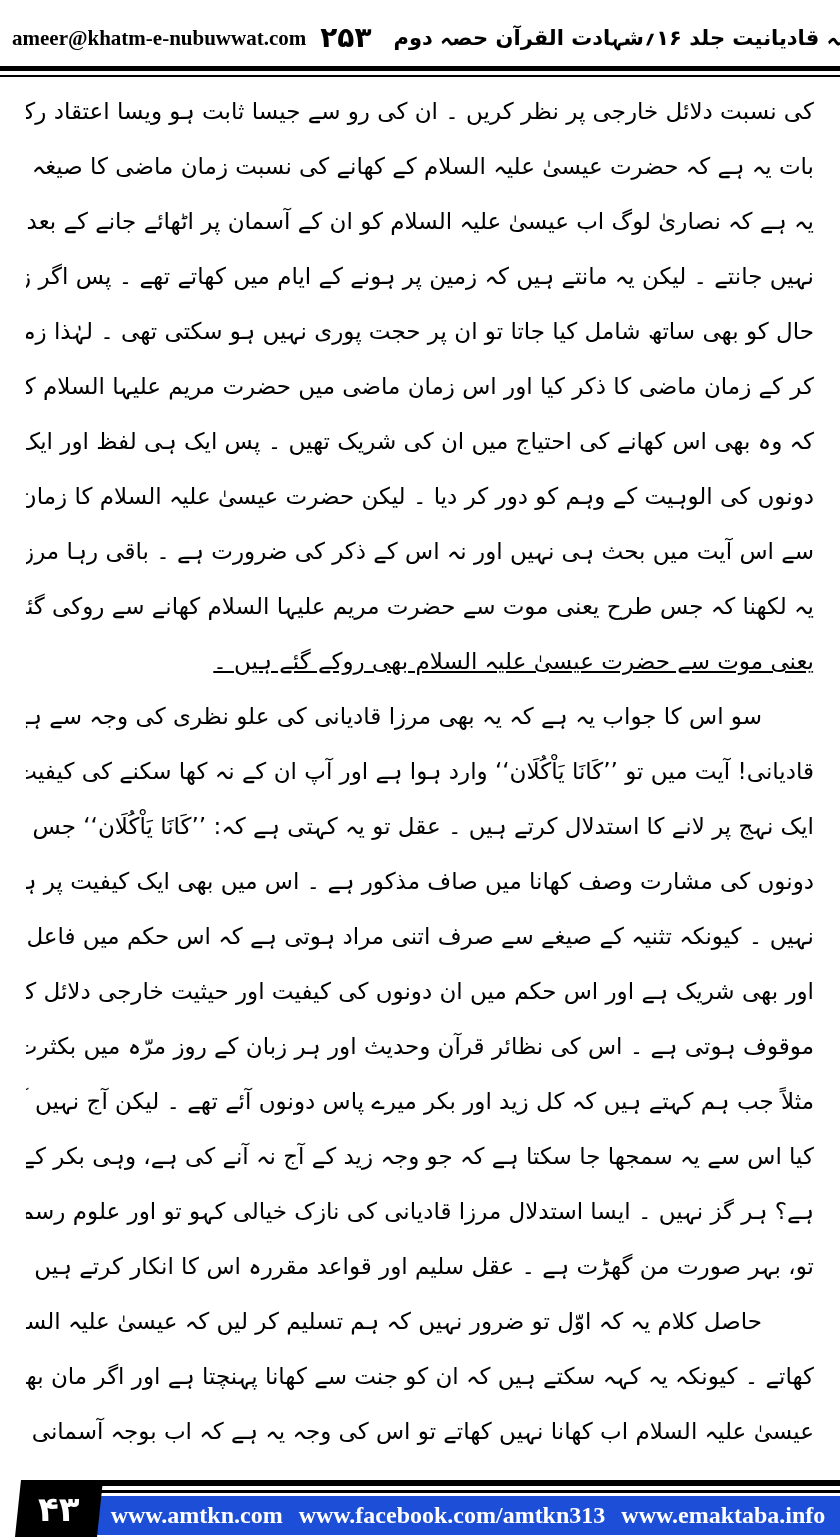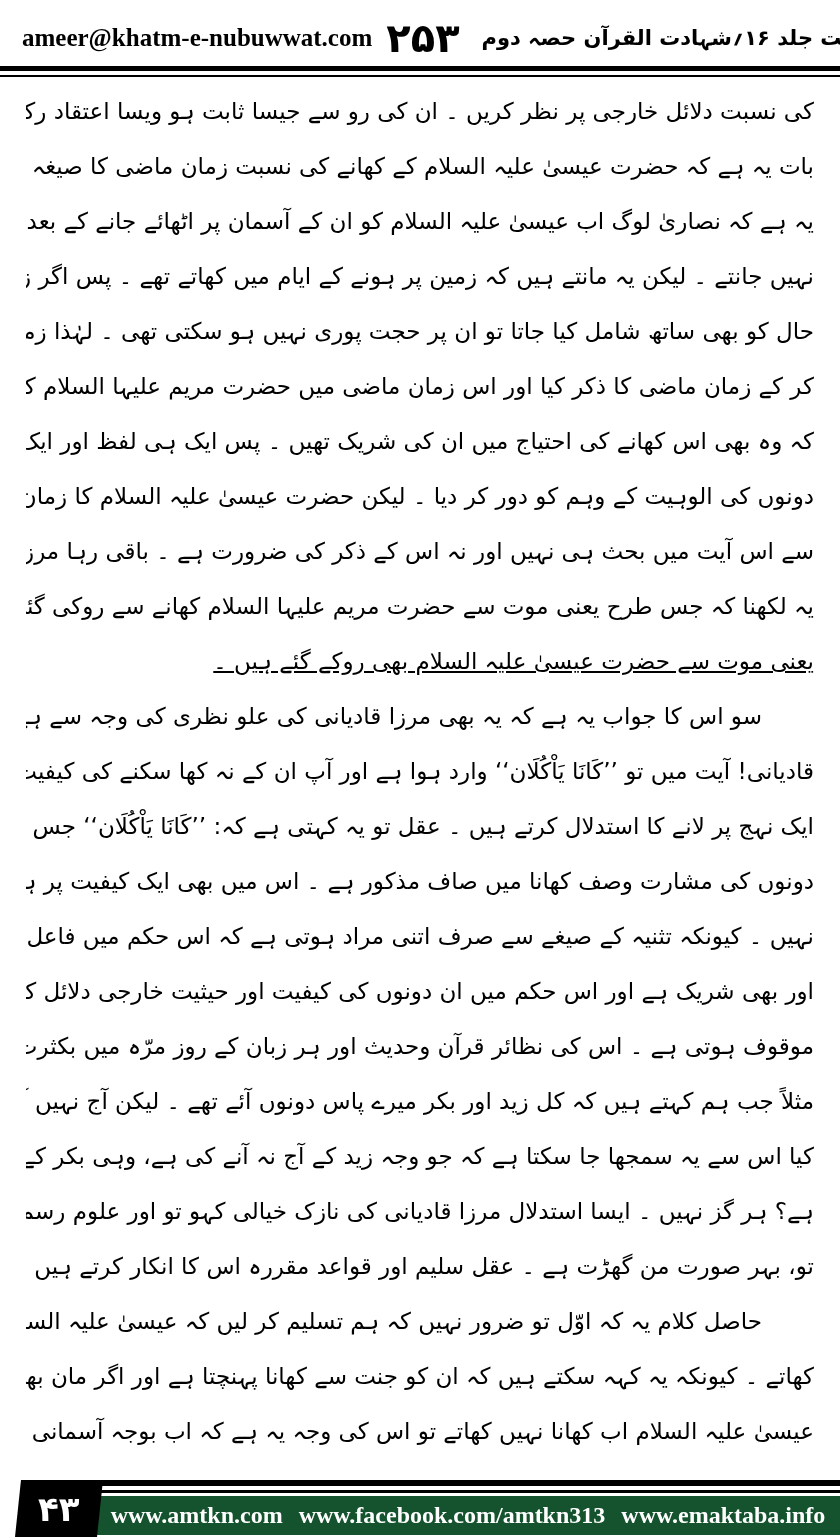--- a/index.html
+++ b/index.html
@@ -8,26 +8,26 @@
     background:#ffffff;color:#000;overflow:hidden;
     font-family:"DejaVu Sans",sans-serif;
   }
   
   .header{
     position:absolute;top:10px;left:0;right:0;height:56px;
     display:flex;align-items:center;direction:ltr;
   }
   .header-email{
     font-family:"Liberation Serif","DejaVu Serif",serif;
-    font-weight:bold;font-size:25px;letter-spacing:0px;
-    padding-left:22px;white-space:nowrap;
+    font-weight:bold;font-size:21px;letter-spacing:0px;
+    padding-left:12px;white-space:nowrap;
   }
   .header-pagenum{
     font-family:"DejaVu Sans",sans-serif;
-    font-weight:bold;font-size:40px;line-height:1;
+    font-weight:bold;font-size:28px;line-height:1;
     padding:0 18px 0 14px;white-space:nowrap;
   }
   .header-title{
     flex:1;direction:rtl;text-align:left;
     font-weight:bold;font-size:21px;white-space:nowrap;
     padding-right:16px;padding-left:4px;
   }
   .header-rule{
     position:absolute;top:66px;left:0;right:0;height:4px;
     border-top:5px solid #000;border-bottom:2px solid #000;
@@ -56,21 +56,21 @@
   }
   .footer-pageblock span{transform:skewX(6deg);display:block;}
   .footer-right{
     position:absolute;left:96px;right:0;bottom:5px;
   }
   .footer-rules{
     height:4px;border-top:6px solid #000;border-bottom:3px solid #000;
     margin-bottom:3px;
   }
   .footer-bar{
-    background:#14532d;color:#fff;height:39px;line-height:39px;
+    background:#1d4ed8;color:#fff;height:39px;line-height:39px;
     text-align:center;white-space:nowrap;
     font-family:"Liberation Serif","DejaVu Serif",serif;
     font-weight:bold;font-size:24px;
   }
   .footer-bar span{padding:0 5px;}
 </style>
 </head>
 <body>
 
 <div class="page">

